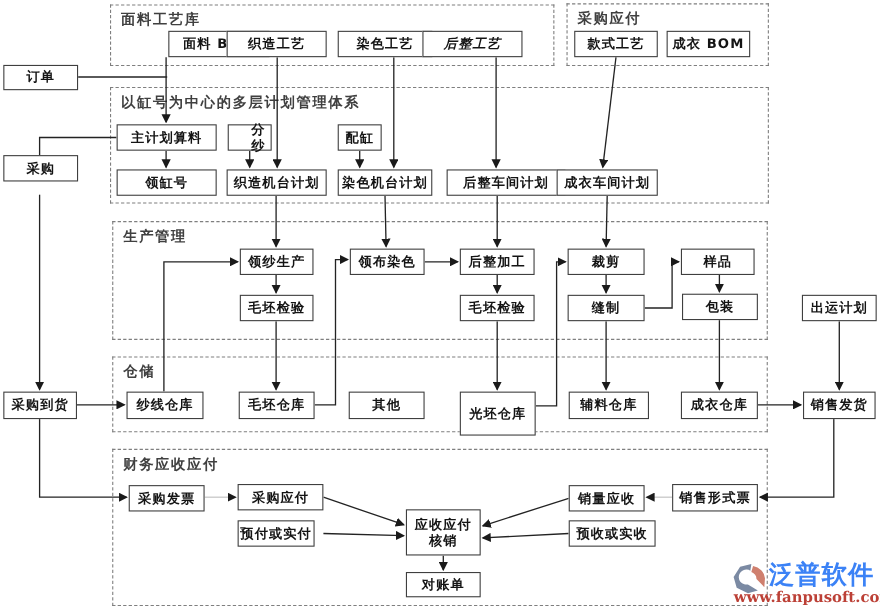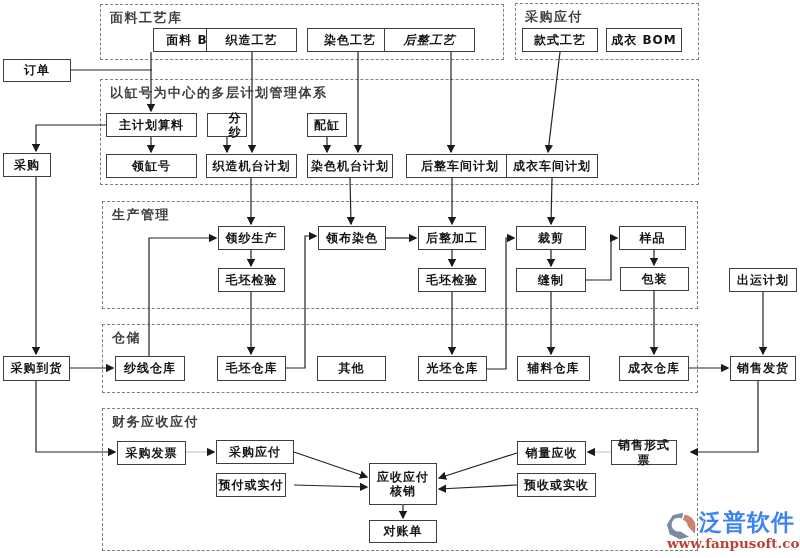--- a/index.html
+++ b/index.html
@@ -114,52 +114,52 @@
       <div class="node" style="left: 3px; top: 59px; width: 68px; height: 23px;">订单</div>
       <div class="node" style="left: 105px; top: 28px; width: 92px; height: 24px; margin-left: 48px;">面料 BOM</div>
       <div class="node" style="left: 206px; top: 28px; width: 91px; height: 24px; text-align: center;">织造工艺</div>
       <div class="node" style="left: 307px; top: 28px; width: 86px; height: 24px;">染色工艺</div>
       <div class="node" style="left: 384px; top: 28px; width: 91px; height: 24px; font-style: italic;">后整工艺</div>
       <div class="node" style="left: 522px; top: 28px; width: 76px; height: 24px;">款式工艺</div>
       <div class="node" style="left: 606px; top: 28px; width: 76px; height: 24px;">成衣 BOM</div>
       <div class="node" style="left: 106px; top: 113px; width: 91px; height: 24px;">主计划算料</div>
       <div class="node" style="left: 207px; top: 113px; width: 40px; height: 24px; padding-left: 16px;">分纱</div>
       <div class="node" style="left: 307px; top: 113px; width: 40px; height: 24px;">配缸</div>
-      <div class="node" style="left: 3px; top: 153px; width: 48px; height: 24px;">采购</div>
+      <div class="node" style="left: 3px; top: 141px; width: 68px; height: 24px;">采购</div>
       <div class="node" style="left: 106px; top: 154px; width: 91px; height: 24px;">领缸号</div>
       <div class="node" style="left: 206px; top: 154px; width: 91px; height: 24px;">织造机台计划</div>
       <div class="node" style="left: 307px; top: 154px; width: 86px; height: 24px;">染色机台计划</div>
       <div class="node" style="left: 406px; top: 154px; width: 108px; height: 24px; font-family: Liberation Serif, serif;">后整车间计划</div>
       <div class="node" style="left: 506px; top: 154px; width: 92px; height: 24px;">成衣车间计划</div>
       <div class="node" style="left: 218px; top: 226px; width: 67px; height: 24px;">领纱生产</div>
       <div class="node" style="left: 318px; top: 226px; width: 68px; height: 24px;">领布染色</div>
       <div class="node" style="left: 418px; top: 226px; width: 68px; height: 24px;">后整加工</div>
       <div class="node" style="left: 516px; top: 226px; width: 70px; height: 24px;">裁剪</div>
       <div class="node" style="left: 619px; top: 226px; width: 67px; height: 24px;">样品</div>
       <div class="node" style="left: 218px; top: 268px; width: 67px; height: 24px;">毛坯检验</div>
       <div class="node" style="left: 418px; top: 268px; width: 68px; height: 24px;">毛坯检验</div>
       <div class="node" style="left: 516px; top: 268px; width: 70px; height: 24px;">缝制</div>
       <div class="node" style="left: 620px; top: 267px; width: 69px; height: 24px;">包装</div>
       <div class="node" style="left: 729px; top: 268px; width: 68px; height: 24px;">出运计划</div>
       <div class="node" style="left: 3px; top: 356px; width: 67px; height: 25px;">采购到货</div>
       <div class="node" style="left: 115px; top: 356px; width: 70px; height: 25px;">纱线仓库</div>
       <div class="node" style="left: 217px; top: 356px; width: 69px; height: 25px;">毛坯仓库</div>
       <div class="node" style="left: 317px; top: 356px; width: 69px; height: 25px;">其他</div>
-      <div class="node" style="left: 418px; top: 356px; width: 69px; height: 25px;">光坯仓库</div>
+      <div class="node" style="left: 418px; top: 356px; width: 69px; height: 40px;">光坯仓库</div>
       <div class="node" style="left: 517px; top: 356px; width: 73px; height: 25px;">辅料仓库</div>
       <div class="node" style="left: 619px; top: 356px; width: 70px; height: 25px;">成衣仓库</div>
       <div class="node" style="left: 730px; top: 356px; width: 66px; height: 25px;">销售发货</div>
       <div class="node" style="left: 117px; top: 441px; width: 69px; height: 24px;">采购发票</div>
       <div class="node" style="left: 216px; top: 440px; width: 78px; height: 24px;">采购应付</div>
       <div class="node" style="left: 216px; top: 473px; width: 70px; height: 24px;">预付或实付</div>
       <div class="node" style="left: 369px; top: 463px; width: 68px; height: 42px;">应收应付
 核销</div>
       <div class="node" style="left: 369px; top: 520px; width: 68px; height: 23px;">对账单</div>
       <div class="node" style="left: 517px; top: 441px; width: 69px; height: 24px;">销量应收</div>
-      <div class="node" style="left: 611px; top: 440px; width: 66px; height: 25px;">销售形式票</div>
+      <div class="node" style="left: 611px; top: 440px; width: 78px; height: 25px;">销售形式票</div>
       <div class="node" style="left: 517px; top: 473px; width: 79px; height: 24px;">预收或实收</div>
     </div>
 
   <div class="logo">
     <svg class="logo-icon" viewBox="0 0 100 90">
       <path d="M55,2 L22,10 L3,40 L12,72 L45,88 L74,80 L45,62 A22,22 0 1,1 52,22 Z" fill="#7b8aa3"></path>
       <path d="M60,8 A42,40 0 0,1 95,44 L93,70 L70,46 A24,22 0 0,0 55,26 Z" fill="#cf7f6e"></path>
     </svg>
     <div class="logo-name" style="color: #3b82f6;">泛普软件</div>
     <div class="logo-url" style="color: rgb(188, 64, 54);">www.fanpusoft.com</div>

